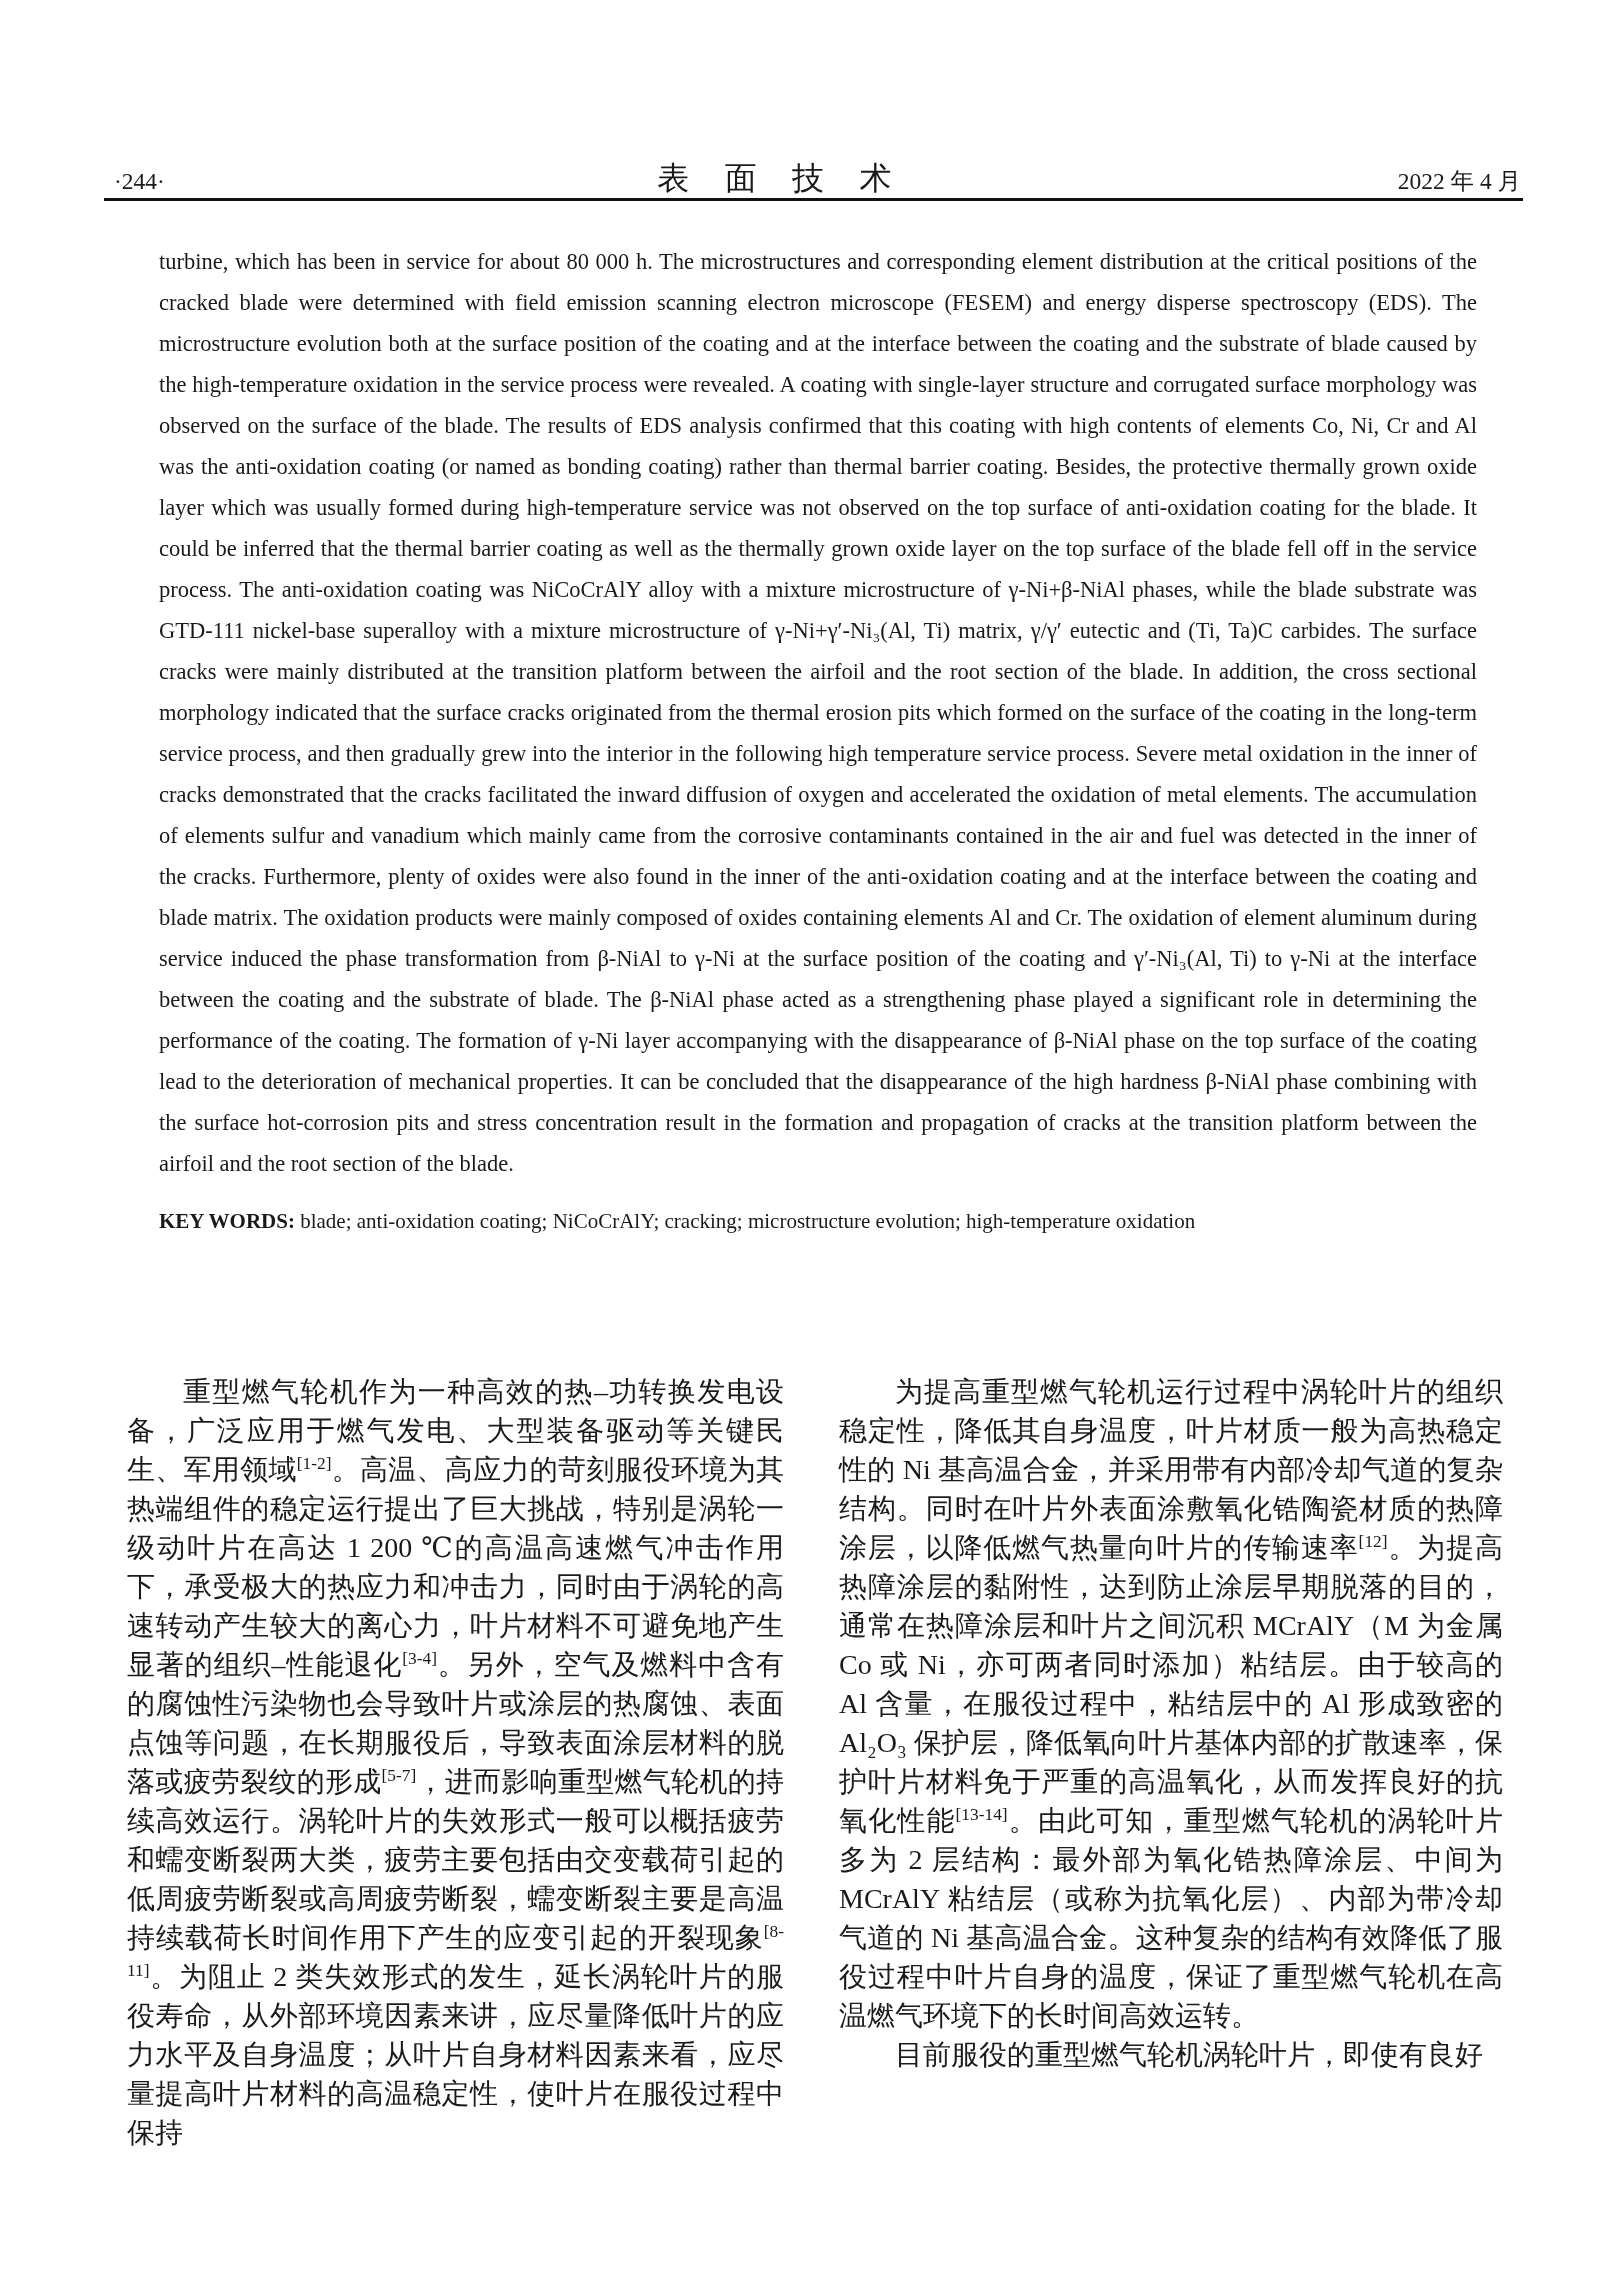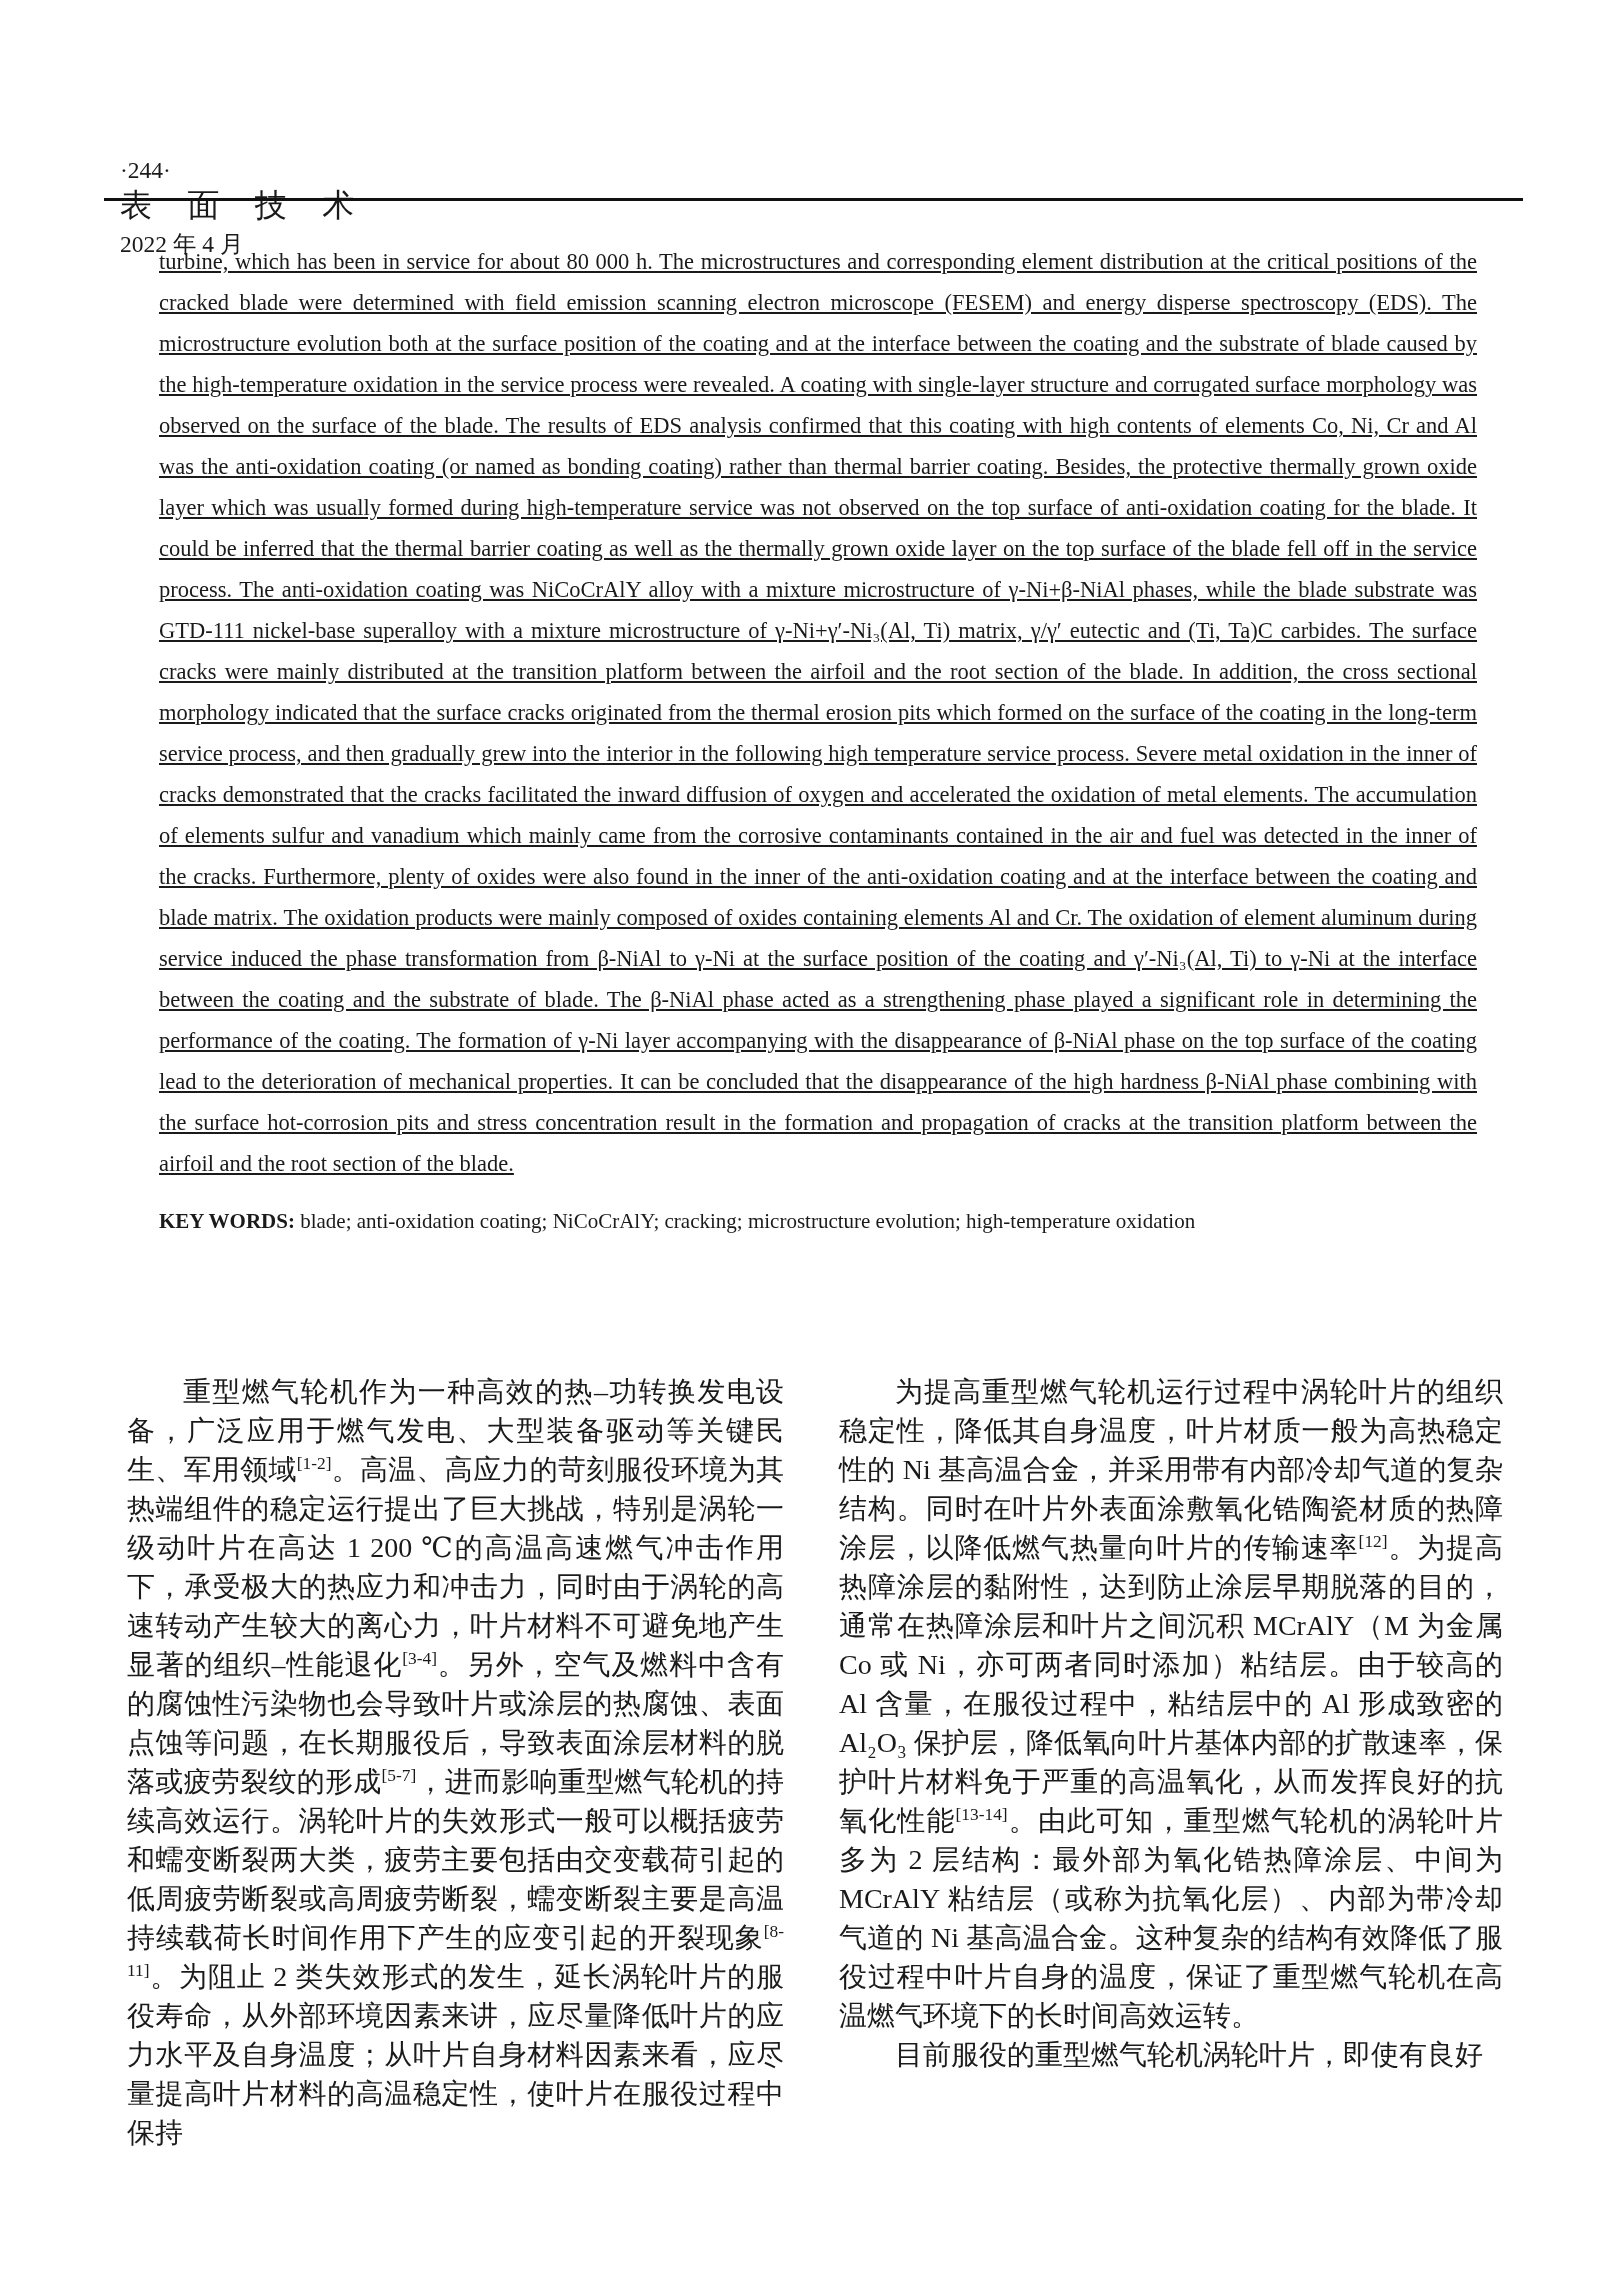--- a/index.html
+++ b/index.html
@@ -9,26 +9,25 @@
     height: 2293px;
     margin: 0 auto;
     background: #ffffff;
     color: #1a1a1a;
     font-family: "Liberation Serif", "DejaVu Serif", serif;
     overflow: hidden;
   }
   
   .running-head {
     position: absolute;
-    top: 157px; left: 120px; right: 100px;
+    top: 157px; left: 114px; right: 100px;
     display: flex;
     align-items: baseline;
     justify-content: space-between;
     font-size: 23.5px;
-    flex-direction: column;
   }
   .journal-title {
     letter-spacing: 13.7px;
     font-size: 32px;
   }
   .head-rule {
     position: absolute;
     top: 198px; left: 104px; right: 98px;
     height: 2.9px;
     background: #111;
@@ -37,21 +36,20 @@
   .abstract-block {
     position: absolute;
     top: 241px; left: 159px;
     width: 1318px;
   }
   .abstract-text {
     margin: 0;
     font-size: 22.5px;
     line-height: 41px;
     text-align: justify;
-    text-decoration: underline;
   }
   .keywords-line {
     margin: 17px 0 0 0;
     font-size: 21px;
     line-height: 41px;
     text-align: justify;
   }
   .kw-label { font-weight: bold; }
   
   .columns {

